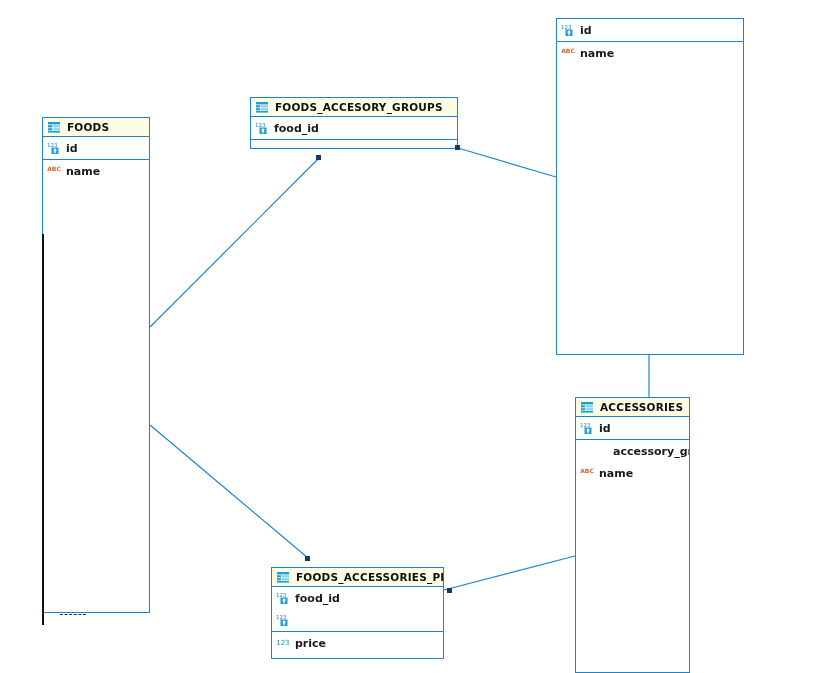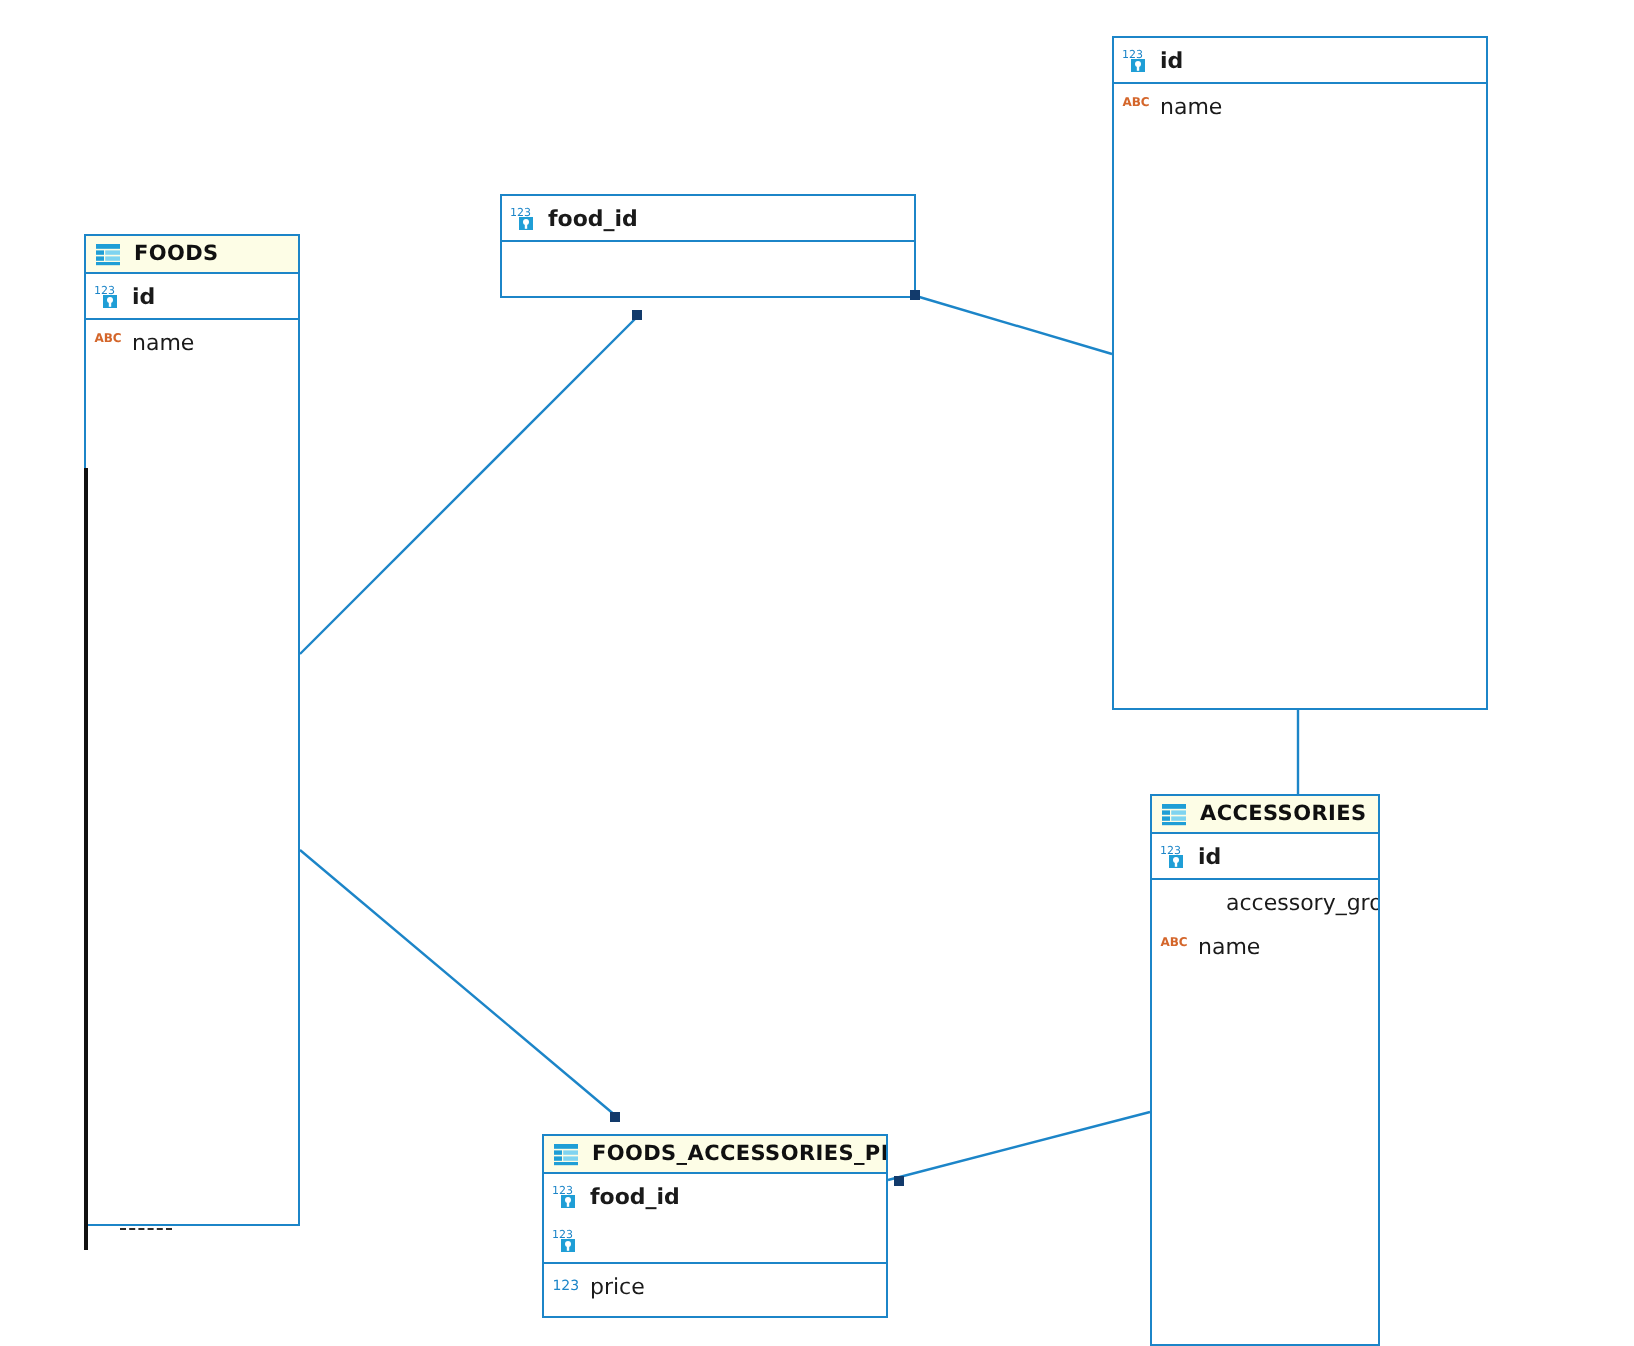--- a/index.html
+++ b/index.html
@@ -66,20 +66,21 @@
     display: flex;
     align-items: center;
     padding-left: 4px;
     gap: 4px;
     overflow: hidden;
   }
   .attr-label {
     font-size: 11px;
     color: #1a1a1a;
     white-space: nowrap;
+    font-weight: bold;
   }
   .attr-label.bold {
     font-weight: bold;
   }
   .attr-label.indent {
     margin-left: 14px;
   }
   .icon {
     width: 15px;
     height: 14px;
@@ -170,20 +171,33 @@
                 <text x="0.2" y="7" font-family="DejaVu Sans" font-size="6" font-weight="bold" fill="#d4662b">ABC</text>
               </svg>
             </span>
             <span class="attr-label">name</span>
           </div>
         </div>
       </div>
       <div class="left-rail" style="left: 42px; top: 234px; height: 391px; position: absolute; z-index: 6;"></div>
       <div class="dash-mark" style="left: 60px; top: 614px; width: 26px; z-index: 6;"></div>
       <div class="entity" style="left: 250px; top: 97px; width: 208px; height: 52px;">
+        <div class="entity-header" style="height: 19px;">
+          <span class="icon">
+            <svg width="15" height="14" viewBox="0 0 15 14">
+              <rect x="1" y="2" width="12" height="2.4" fill="#1f9ed6"></rect>
+              <rect x="1" y="5.2" width="4" height="2.2" fill="#1f9ed6"></rect>
+              <rect x="5.6" y="5.2" width="7.4" height="2.2" fill="#7fd4f0"></rect>
+              <rect x="1" y="8.2" width="4" height="2.2" fill="#1f9ed6"></rect>
+              <rect x="5.6" y="8.2" width="7.4" height="2.2" fill="#7fd4f0"></rect>
+              <rect x="1" y="11" width="12" height="1.6" fill="#1f9ed6"></rect>
+            </svg>
+          </span>
+          <span class="entity-title">FOODS_ACCESORY_GROUPS</span>
+        </div>
         <div class="pk-section">
           <div class="attr-row">
             <span class="icon">
               <svg width="15" height="14" viewBox="0 0 15 14">
                 <text x="0" y="6" font-family="DejaVu Sans" font-size="5.5" fill="#1c85c8">123</text>
                 <rect x="4.5" y="6.5" width="7" height="6.5" fill="#1f9ed6"></rect>
                 <circle cx="8" cy="9" r="1.5" fill="#ffffff"></circle>
                 <rect x="7.4" y="9.4" width="1.2" height="3" fill="#ffffff"></rect>
               </svg>
             </span>

